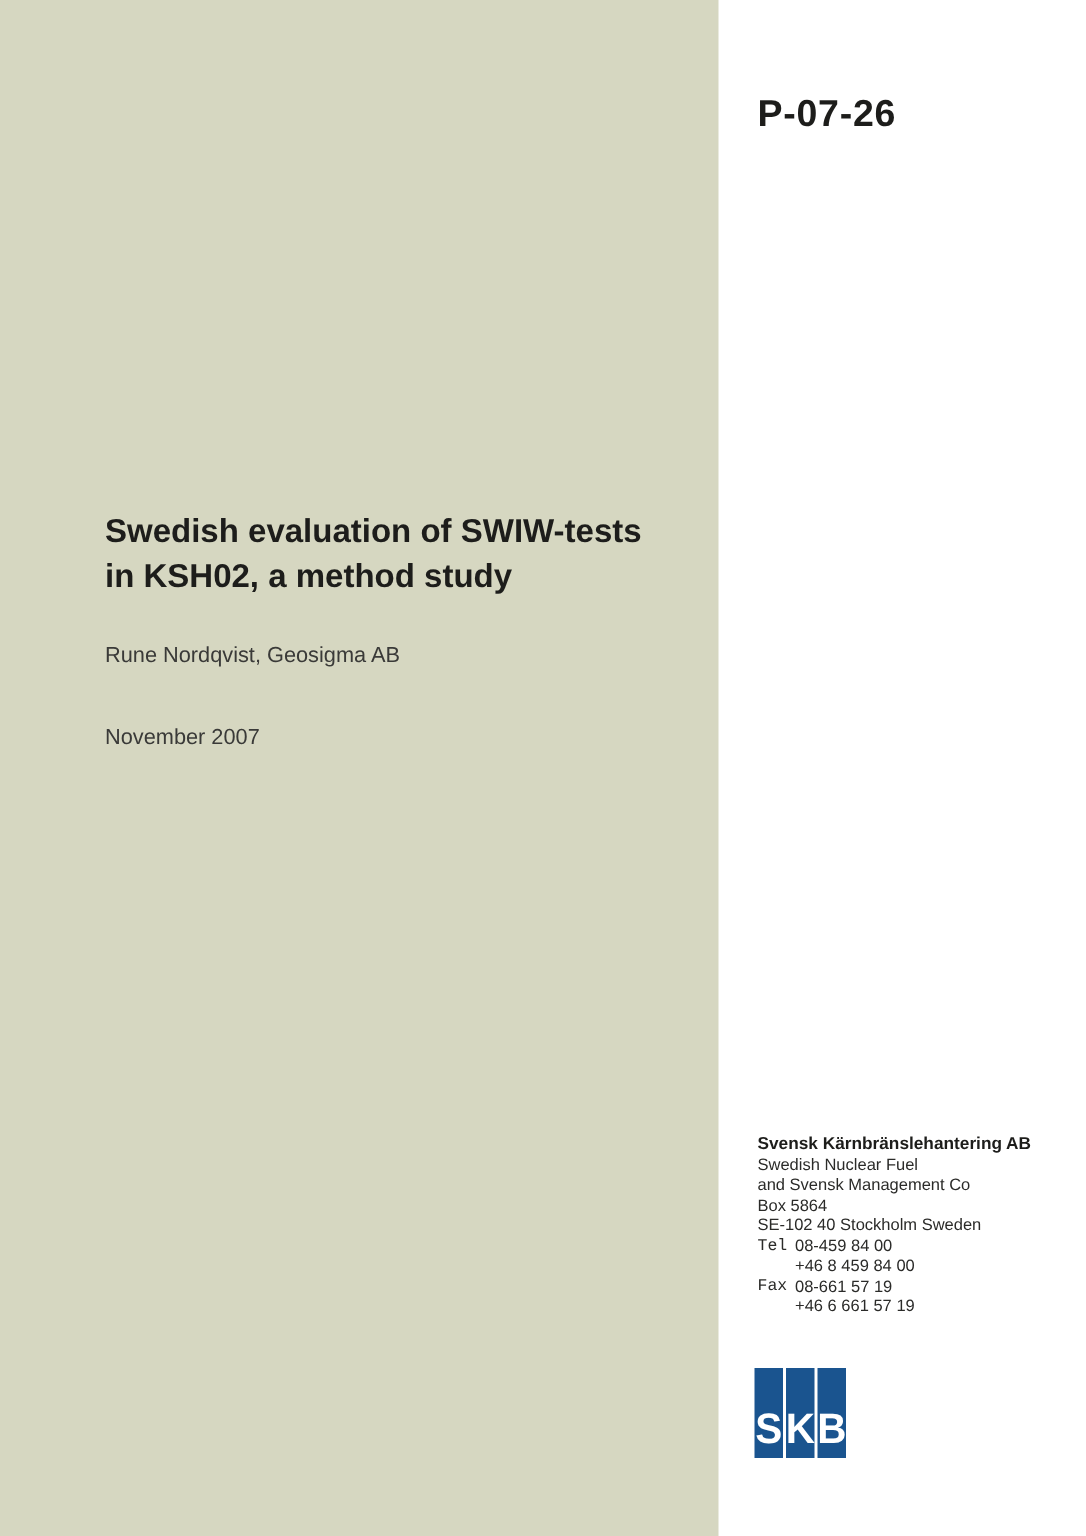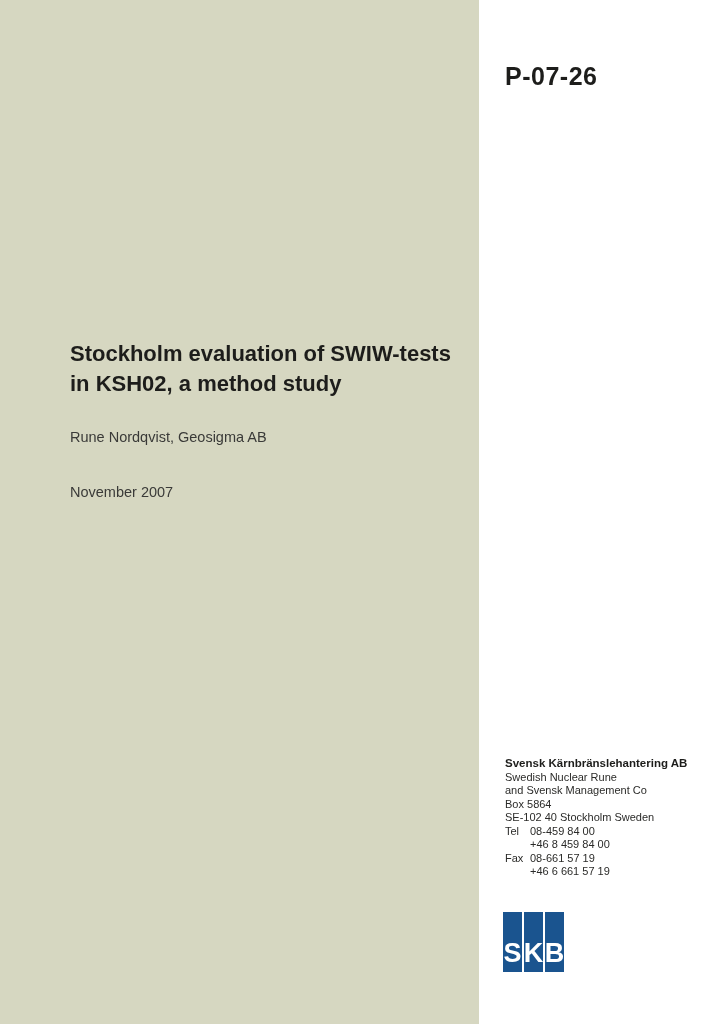--- a/index.html
+++ b/index.html
@@ -66,20 +66,21 @@
     font-weight: bold;
     font-size: 11.5px;
     color: #1d1d1b;
     text-align: center;
   }
   .contact-row { display: flex; }
   .contact-label {
     display: inline-block;
     width: 25px;
     flex: 0 0 25px;
+    font-family: Liberation Mono, monospace;
   }
   .logo {
     position: absolute;
     left: 503px; top: 912px;
     display: flex;
     gap: 2px;
   }
   .logo-bar {
     width: 19px;
     height: 60px;
@@ -100,31 +101,31 @@
 </head>
 <body>
 
 <div class="page">
 
   <div class="beige-panel"></div>
 
   <div class="report-number">P-07-26</div>
 
   <div class="title-block">
-    <div class="title-line">Stockholm evaluation of SWIW-tests</div>
+    <div class="title-line">Swedish evaluation of SWIW-tests</div>
     <div class="title-line">in KSH02, a method study</div>
   </div>
 
   <div class="author">Rune Nordqvist, Geosigma AB</div>
 
   <div class="date">November 2007</div>
 
   <div class="address-block">
     <div class="address-company">Svensk Kärnbränslehantering AB</div>
-    <div>Swedish Nuclear Rune</div>
+    <div>Swedish Nuclear Fuel</div>
     <div>and Svensk Management Co</div>
     <div>Box 5864</div>
     <div>SE-102 40 Stockholm Sweden</div>
     <div class="contact-row">
       <span class="contact-label">Tel</span>
       <span>08-459 84 00</span>
     </div>
     <div class="contact-row">
       <span class="contact-label"></span>
       <span>+46 8 459 84 00</span>

